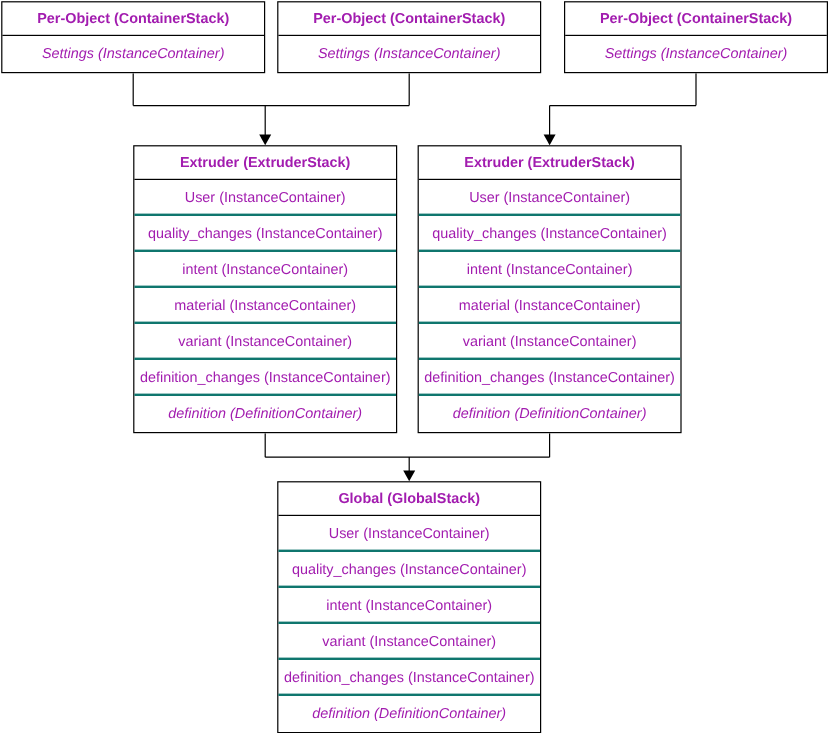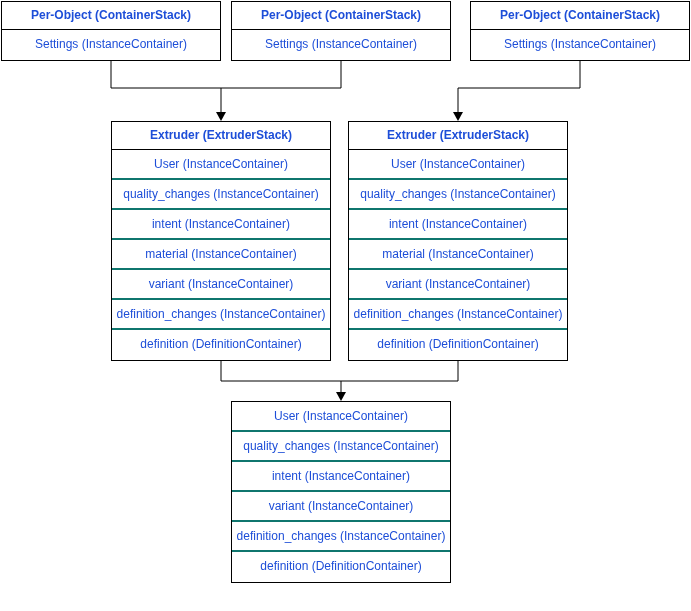--- a/index.html
+++ b/index.html
@@ -23,21 +23,21 @@
     height: 611px;
     pointer-events: none;
   }
   .stack {
     position: absolute;
     box-sizing: border-box;
     border: 1px solid #000000;
     background: #ffffff;
     width: 220px;
     font-size: 12px;
-    color: #1d4ed8;
+    color: #a21caf;
   }
   .stack .hdr {
     box-sizing: border-box;
     height: 28px;
     line-height: 27px;
     text-align: center;
     font-weight: bold;
     border-bottom: 1px solid #000000;
     white-space: nowrap;
     overflow: hidden;
@@ -46,20 +46,21 @@
     box-sizing: border-box;
     height: 30px;
     line-height: 29px;
     text-align: center;
     border-bottom: 2px solid #0f766e;
     white-space: nowrap;
     overflow: hidden;
   }
   .stack .row:last-child {
     border-bottom: none;
+    font-style: italic;
   }
   
   #per1 { left: 1px;   top: 1px; }
   #per2 { left: 231px; top: 1px; }
   #per3 { left: 470px; top: 1px; }
   #ext1 { left: 111px; top: 121px; }
   #ext2 { left: 348px; top: 121px; }
   #glob { left: 231px; top: 401px; }
 </style>
 </head>
@@ -116,20 +117,21 @@
     <div class="row">User (InstanceContainer)</div>
     <div class="row">quality_changes (InstanceContainer)</div>
     <div class="row">intent (InstanceContainer)</div>
     <div class="row">material (InstanceContainer)</div>
     <div class="row">variant (InstanceContainer)</div>
     <div class="row">definition_changes (InstanceContainer)</div>
     <div class="row">definition (DefinitionContainer)</div>
   </div>
 
   <div class="stack" id="glob">
+    <div class="hdr">Global (GlobalStack)</div>
     <div class="row">User (InstanceContainer)</div>
     <div class="row">quality_changes (InstanceContainer)</div>
     <div class="row">intent (InstanceContainer)</div>
     <div class="row">variant (InstanceContainer)</div>
     <div class="row">definition_changes (InstanceContainer)</div>
     <div class="row">definition (DefinitionContainer)</div>
   </div>
 
 </div>
 

